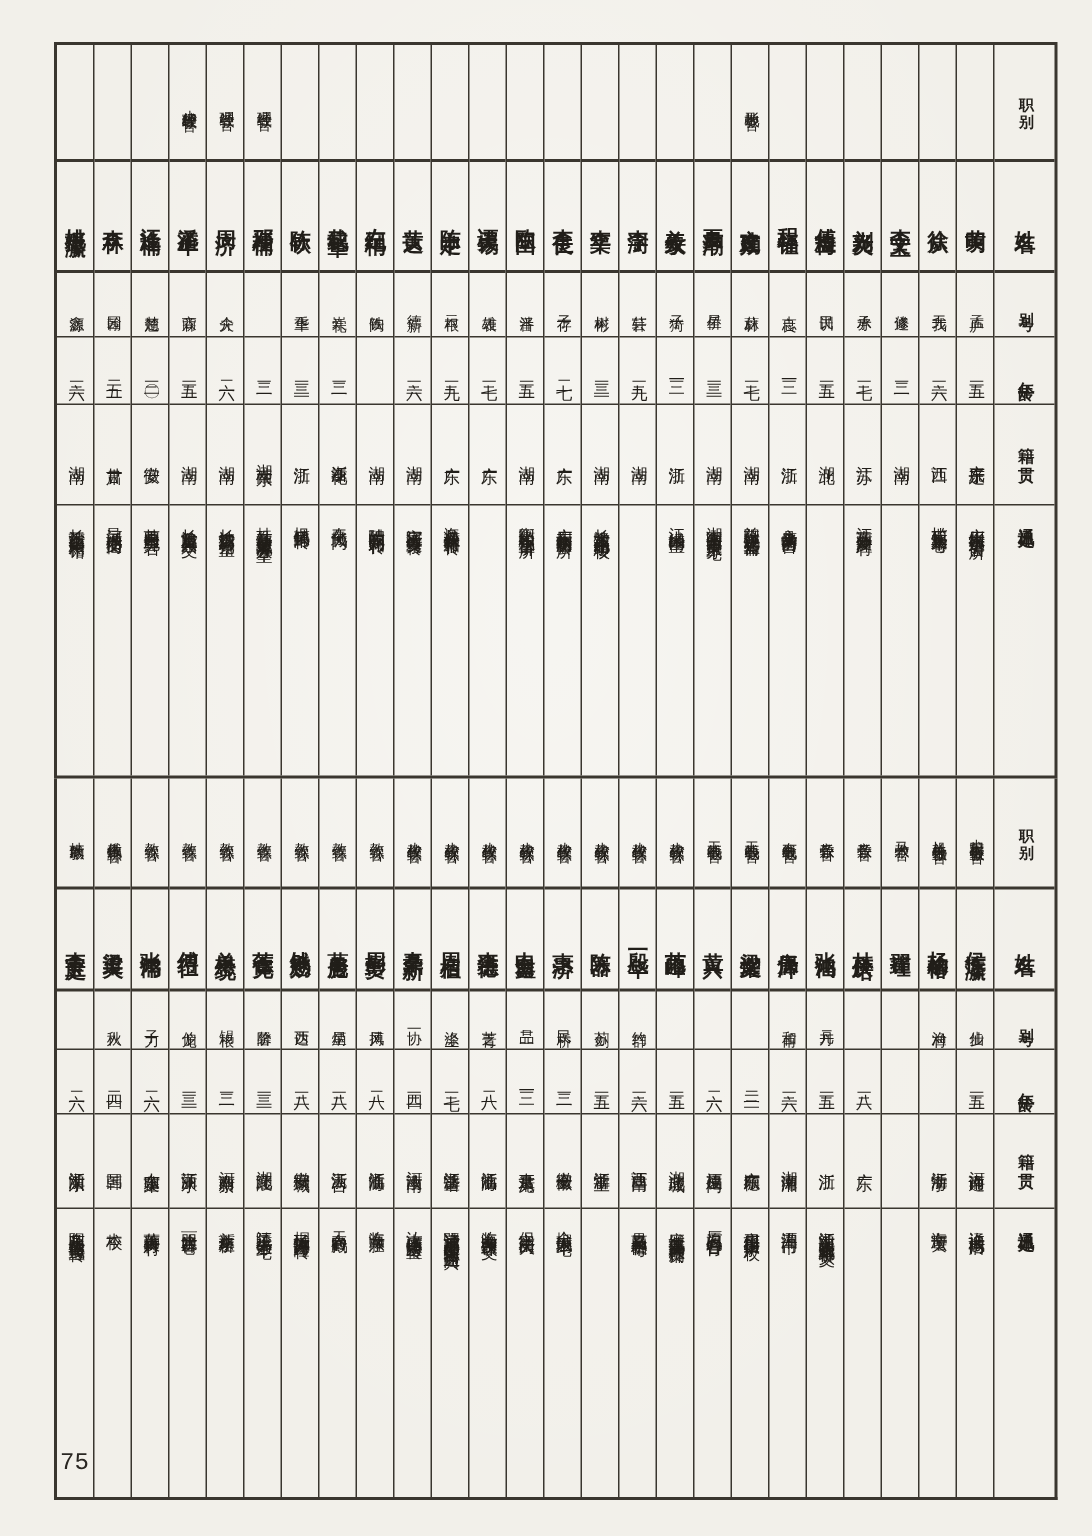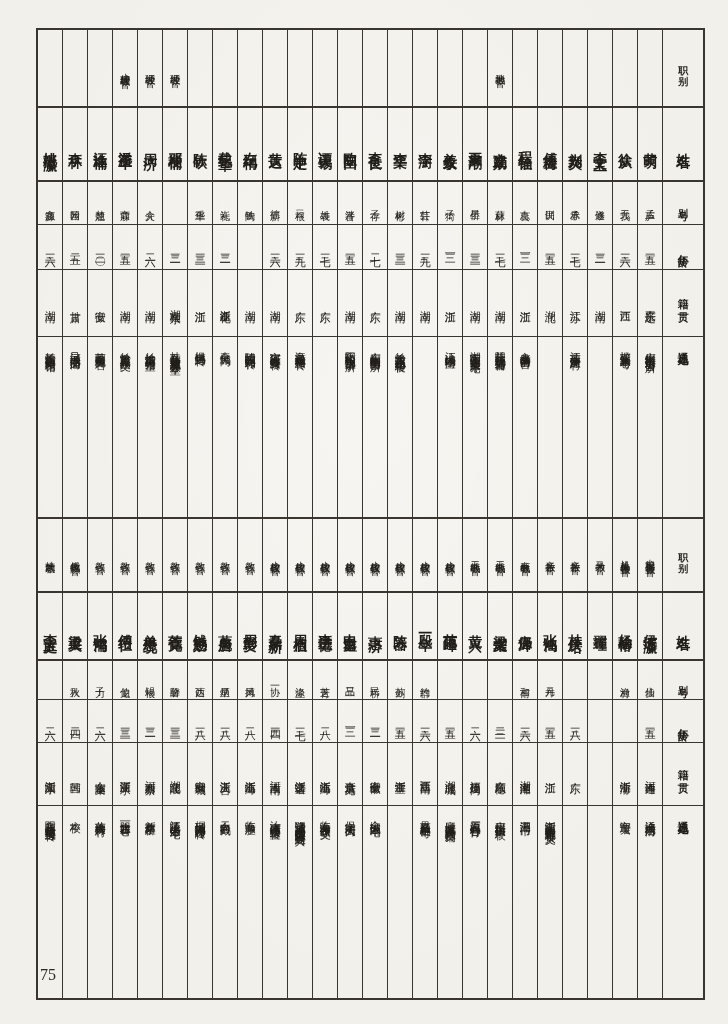--- a/index.html
+++ b/index.html
@@ -83,21 +83,21 @@
   .header-col .vtext{font-weight:700;font-size:13px;}
   .header-col .h0{letter-spacing:10px;}
   .header-col .h1{letter-spacing:12px;}
   .header-col .h2{letter-spacing:3px;}
   .header-col .h3{letter-spacing:2px;}
   .header-col .h4{letter-spacing:14px;}
   .header-col .h5{letter-spacing:28px;}
   .page-number{
     position:absolute;
     left:40px;top:966px;
-    font-family:Liberation Serif, serif;
+    font-family:Liberation Mono, monospace;
     font-size:16px;
     color:#2a2723;
   }
 </style>
 </head>
 <body>
 
 <div class="page">
   <div class="tables">
     <div class="rtable t0">

